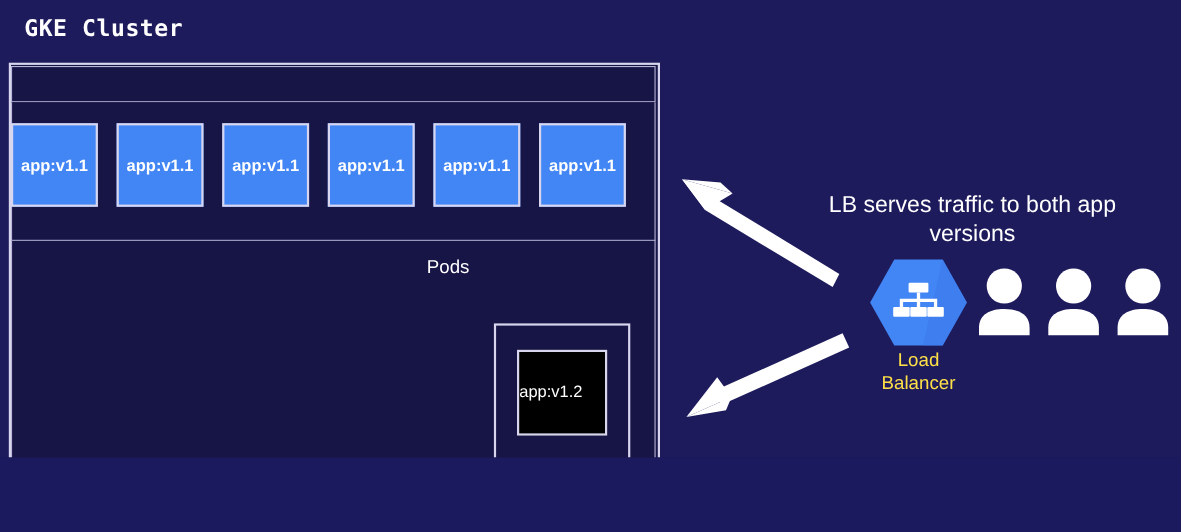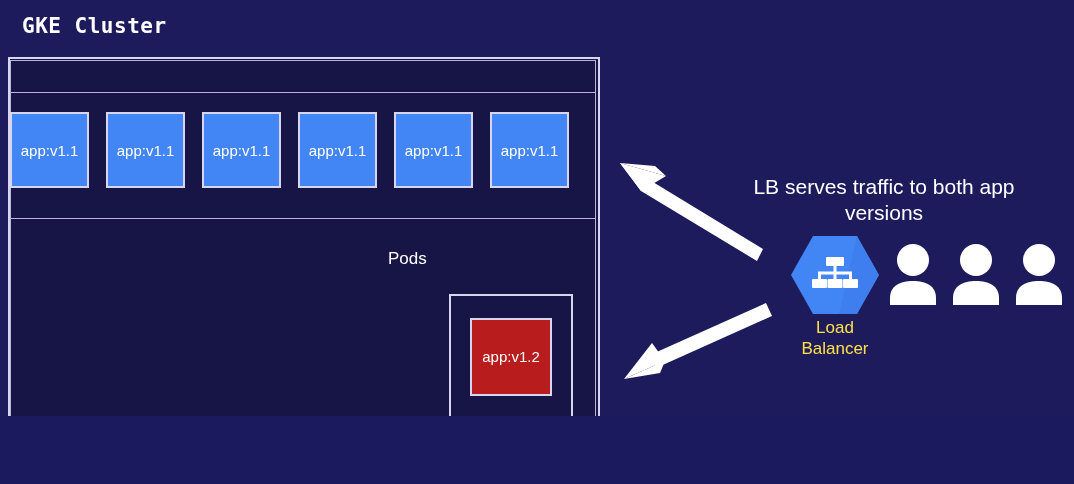--- a/index.html
+++ b/index.html
@@ -68,20 +68,21 @@
   #pods-row {
     position: absolute;
     left: 10px;
     top: 112px;
     width: 586px;
     height: 80px;
     display: flex;
     gap: 17px;
     padding-left: 0;
     box-sizing: border-box;
+    font-weight: bold;
   }
   .pod-v1 {
     width: 79px;
     height: 76px;
     background: #4285f4;
     border: 2px solid #d8d5ee;
     box-sizing: border-box;
     display: flex;
     align-items: center;
     justify-content: center;
@@ -124,21 +125,21 @@
     font-size: 16px;
     color: #ffffff;
     font-family: "Liberation Sans", sans-serif;
     white-space: nowrap;
   }
 
   
   #pods-label {
     position: absolute;
     left: 388px;
-    top: 249px;
+    top: 233px;
     font-size: 17px;
     color: #ffffff;
     font-family: "Liberation Sans", sans-serif;
   }
 
   
   #pod-v2-container {
     position: absolute;
     left: 449px;
     top: 294px;
@@ -146,26 +147,26 @@
     height: 125px;
     border: 2px solid #d8d5ee;
     box-sizing: border-box;
     display: flex;
     align-items: center;
     justify-content: center;
   }
   #pod-v2 {
     width: 82px;
     height: 78px;
-    background: #b91c1c;
+    background: #000000;
     border: 2px solid #d8d5ee;
     box-sizing: border-box;
     display: flex;
     align-items: center;
-    justify-content: center;
+    justify-content: flex-start;
     color: #ffffff;
     font-size: 15px;
     font-family: "Liberation Sans", sans-serif;
     white-space: nowrap;
     overflow: hidden;
   }
 
   
   #arrows-svg {
     position: absolute;

